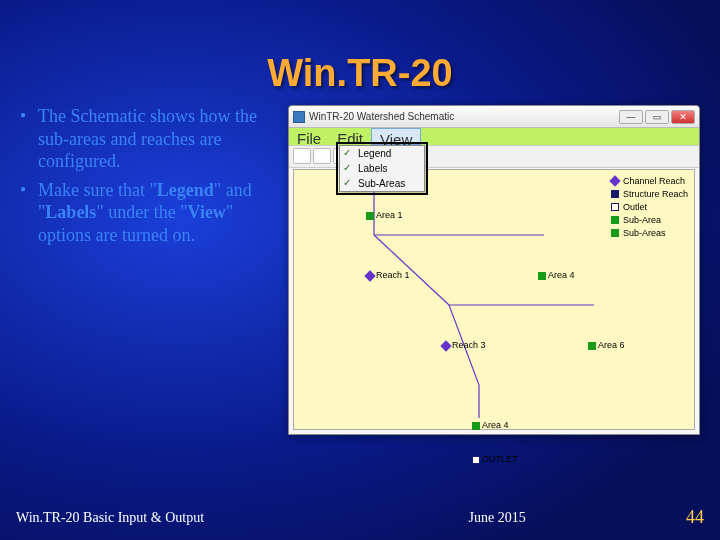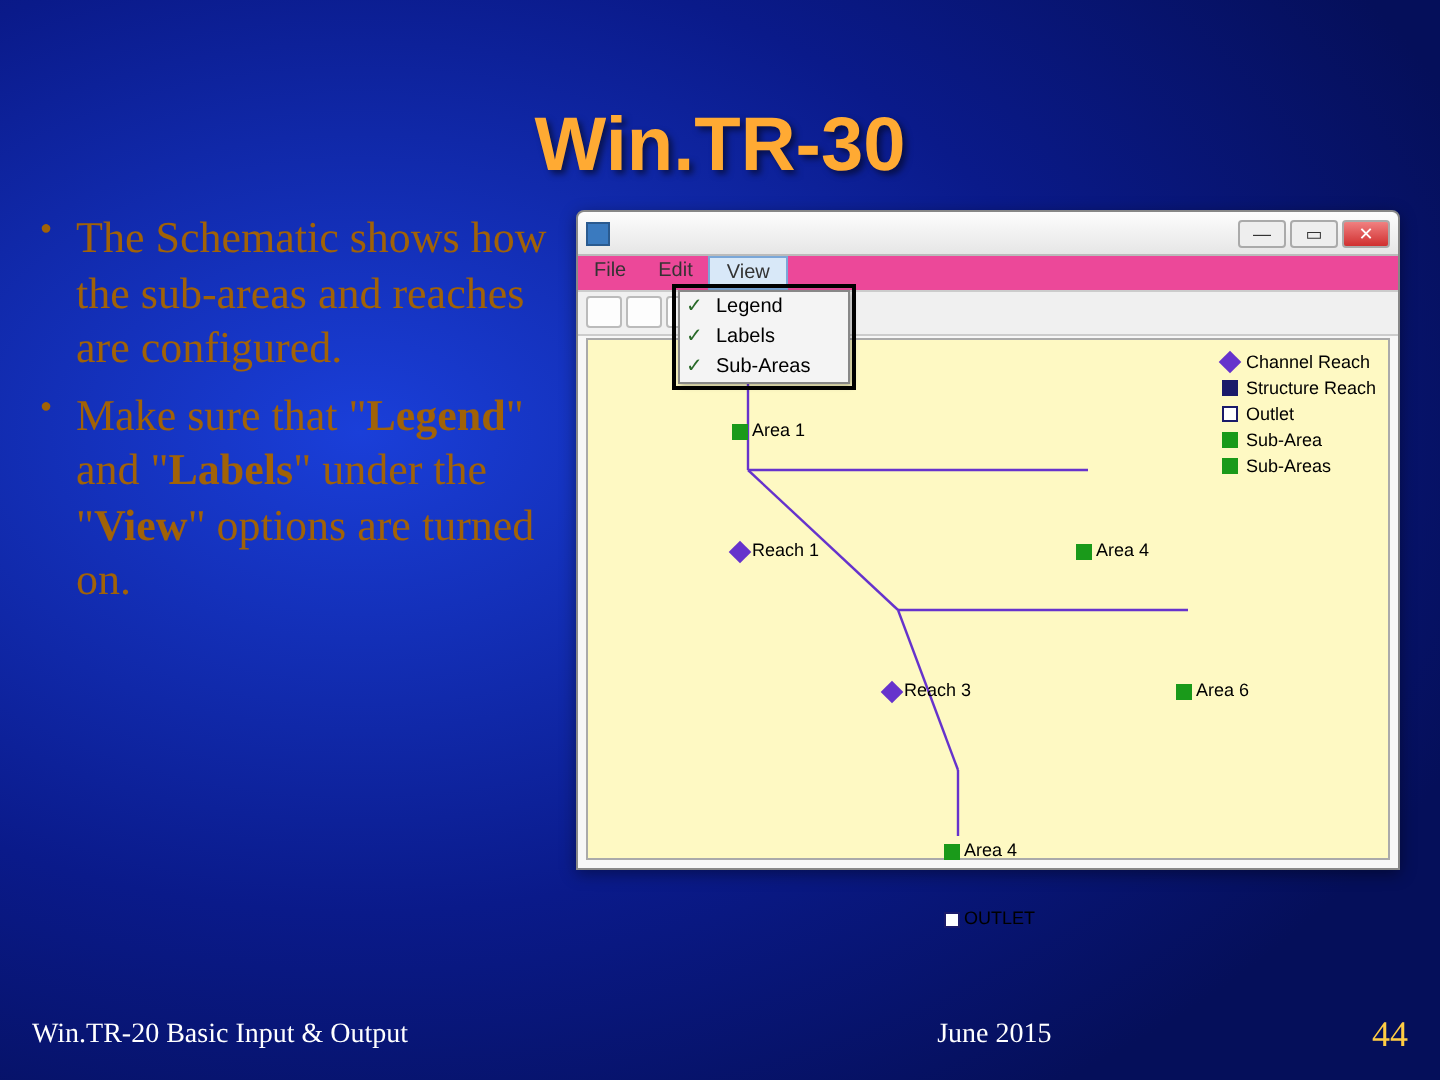--- a/index.html
+++ b/index.html
@@ -8,39 +8,39 @@
   background: radial-gradient(ellipse 600px 400px at 25% 40%, #1a3fd9 0%, #0a1a8a 60%, #050f5a 100%);
   font-family: Arial, sans-serif;
   position: relative; overflow: hidden;
 }
 .title {
   color: #ffaa33; font-size: 38px; font-weight: bold;
   text-align: center; padding: 8px 10px 0; line-height: 1.15;
   text-shadow: 2px 2px 3px rgba(0,0,0,0.5);
 }
 .content { display: flex; padding: 10px 10px 0 20px; }
-.bullets { width: 260px; color: #a16207; font-family: Georgia, serif; font-size: 22px; line-height: 1.25; }
+.bullets { width: 260px; color: #3b82f6; font-family: Georgia, serif; font-size: 18px; line-height: 1.25; }
 .bullets li { list-style: none; position: relative; padding-left: 18px; margin-bottom: 6px; }
 .bullets li::before { content: "●"; position: absolute; left: 0; top: 4px; font-size: 10px; }
 .bold { font-weight: bold; }
 .appwin {
   width: 412px; height: 330px; margin-left: 8px;
   background: #f7f7f7; border: 1px solid #888; border-radius: 4px 4px 0 0;
   box-shadow: 0 2px 8px rgba(0,0,0,0.4); position: relative;
 }
 .titlebar {
   height: 22px; background: linear-gradient(#fdfdfd,#e6e6e6);
   border-bottom: 1px solid #bbb; display: flex; align-items: center;
   padding: 0 4px; font-size: 10px; color: #333; border-radius: 4px 4px 0 0;
 }
 .titlebar .ico { width: 12px; height: 12px; background: #3a7abf; margin-right: 4px; border: 1px solid #2a5a8f; }
 .winbtns { margin-left: auto; display: flex; gap: 2px; }
 .winbtn { width: 24px; height: 14px; background: #eee; border: 1px solid #aaa; border-radius: 2px; font-size: 9px; text-align: center; line-height: 12px; }
 .winbtn.close { background: linear-gradient(#f08080,#d03030); color: #fff; }
-.menubar { height: 18px; background: #ec4899; border-bottom: 1px solid #ccc; display: flex; font-size: 10px; color: #333; }
+.menubar { height: 18px; background: #bef264; border-bottom: 1px solid #ccc; display: flex; font-size: 15px; color: #333; }
 .menubar span { padding: 2px 8px; }
 .menubar .active { background: #d8e8f8; border: 1px solid #7aa7d8; }
 .toolbar { height: 22px; background: #f0f0f0; border-bottom: 1px solid #ccc; display: flex; padding: 2px 4px; gap: 2px; }
 .tbtn { width: 18px; height: 16px; background: #fdfdfd; border: 1px solid #bbb; border-radius: 2px; }
 .dropdown {
   position: absolute; left: 50px; top: 39px; width: 86px;
   background: #f4f4f4; border: 1px solid #888; box-shadow: 1px 1px 3px rgba(0,0,0,0.3);
   outline: 2px solid #000; outline-offset: 1px; font-size: 10px; z-index: 10;
 }
 .dropdown div { padding: 2px 4px 2px 18px; position: relative; }
@@ -59,34 +59,35 @@
 .footer .left { flex: 0 0 45%; }
 .footer .mid { flex: 0 0 40%; text-align: center; }
 .footer .pg { color: #ffcc44; font-size: 18px; margin-left: auto; }
 path.reach { stroke: #6633cc; stroke-width: 1.2; fill: none; }
 svg.net { position: absolute; left: 0; top: 0; width: 100%; height: 100%; }
 </style>
 </head>
 <body>
 
 <div class="title">
-  <br><span>Win.TR-30</span>
+  <br><span>Win.TR-20</span>
 </div>
 
 <div class="content">
   <ul class="bullets">
     <li>The Schematic shows how the sub-areas and reaches are configured.</li>
     <li>
       <span>Make sure that "</span><span class="bold">Legend</span><span>" and "</span><span class="bold">Labels</span><span>" under the "</span><span class="bold">View</span><span>" options are turned on.</span>
     </li>
   </ul>
 
   <div class="appwin">
     <div class="titlebar">
       <span class="ico"></span>
+      <span>WinTR-20 Watershed Schematic</span>
       <div class="winbtns">
         <div class="winbtn">—</div>
         <div class="winbtn">▭</div>
         <div class="winbtn close">✕</div>
       </div>
     </div>
     <div class="menubar">
       <span>File</span>
       <span>Edit</span>
       <span class="active">View</span>

